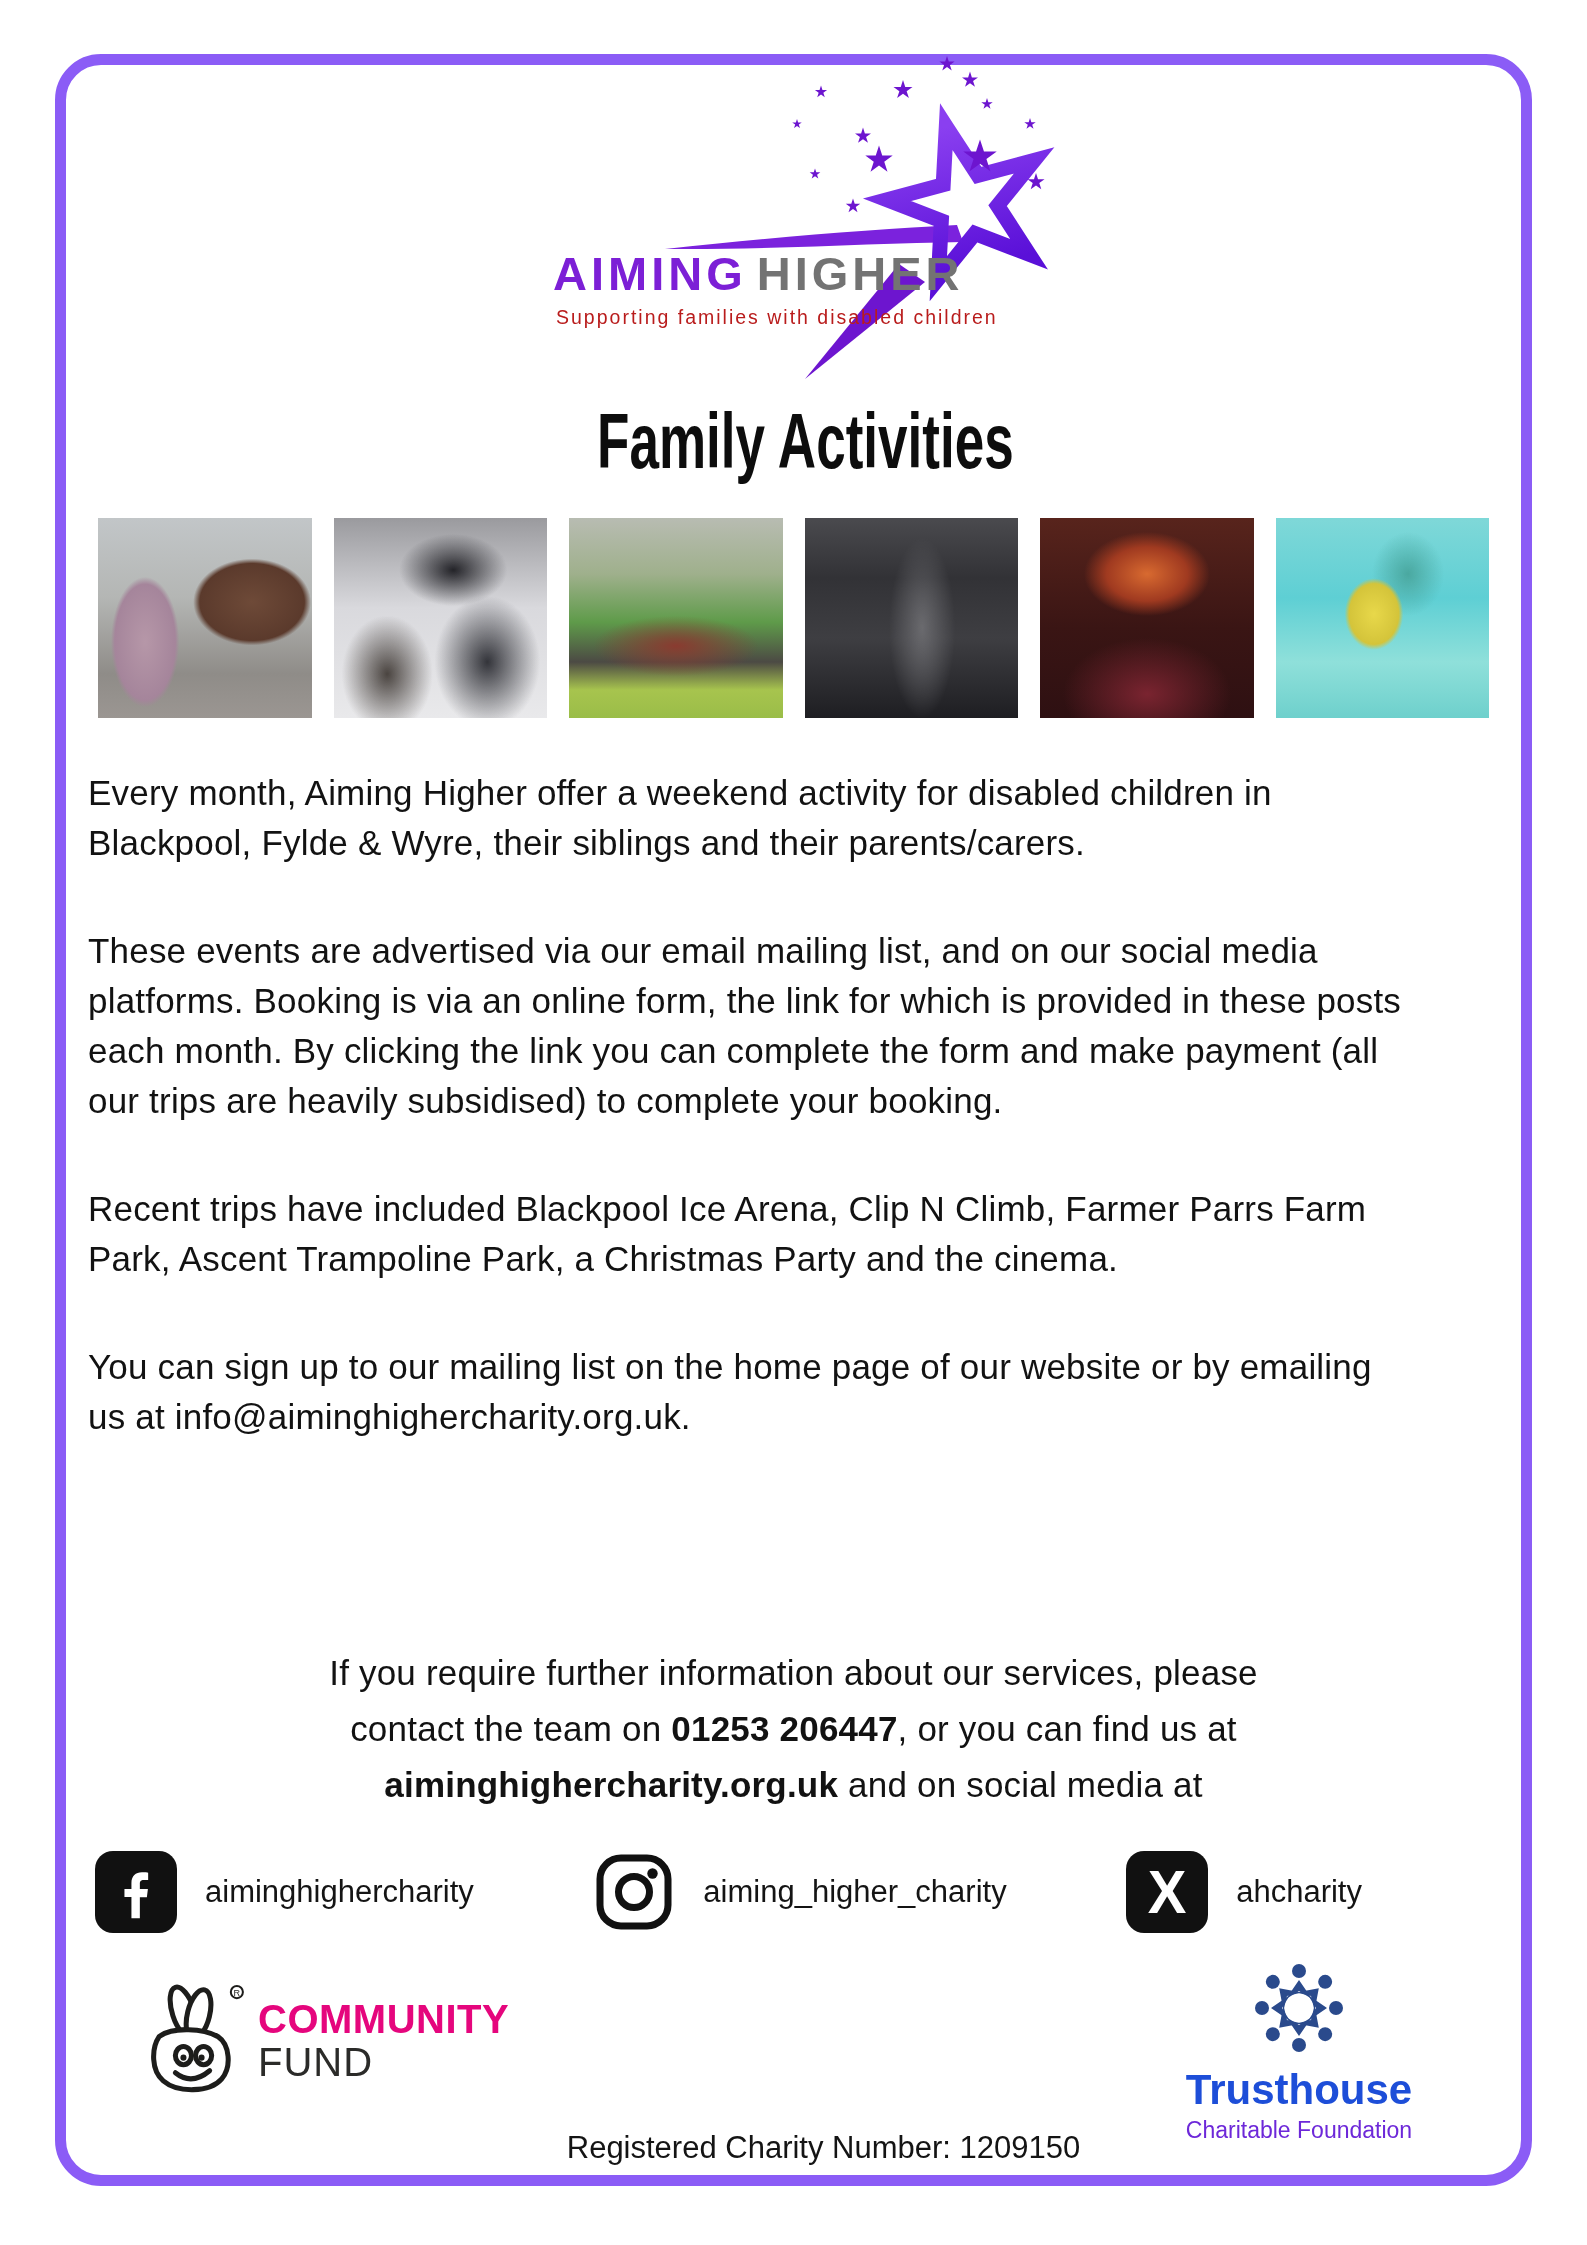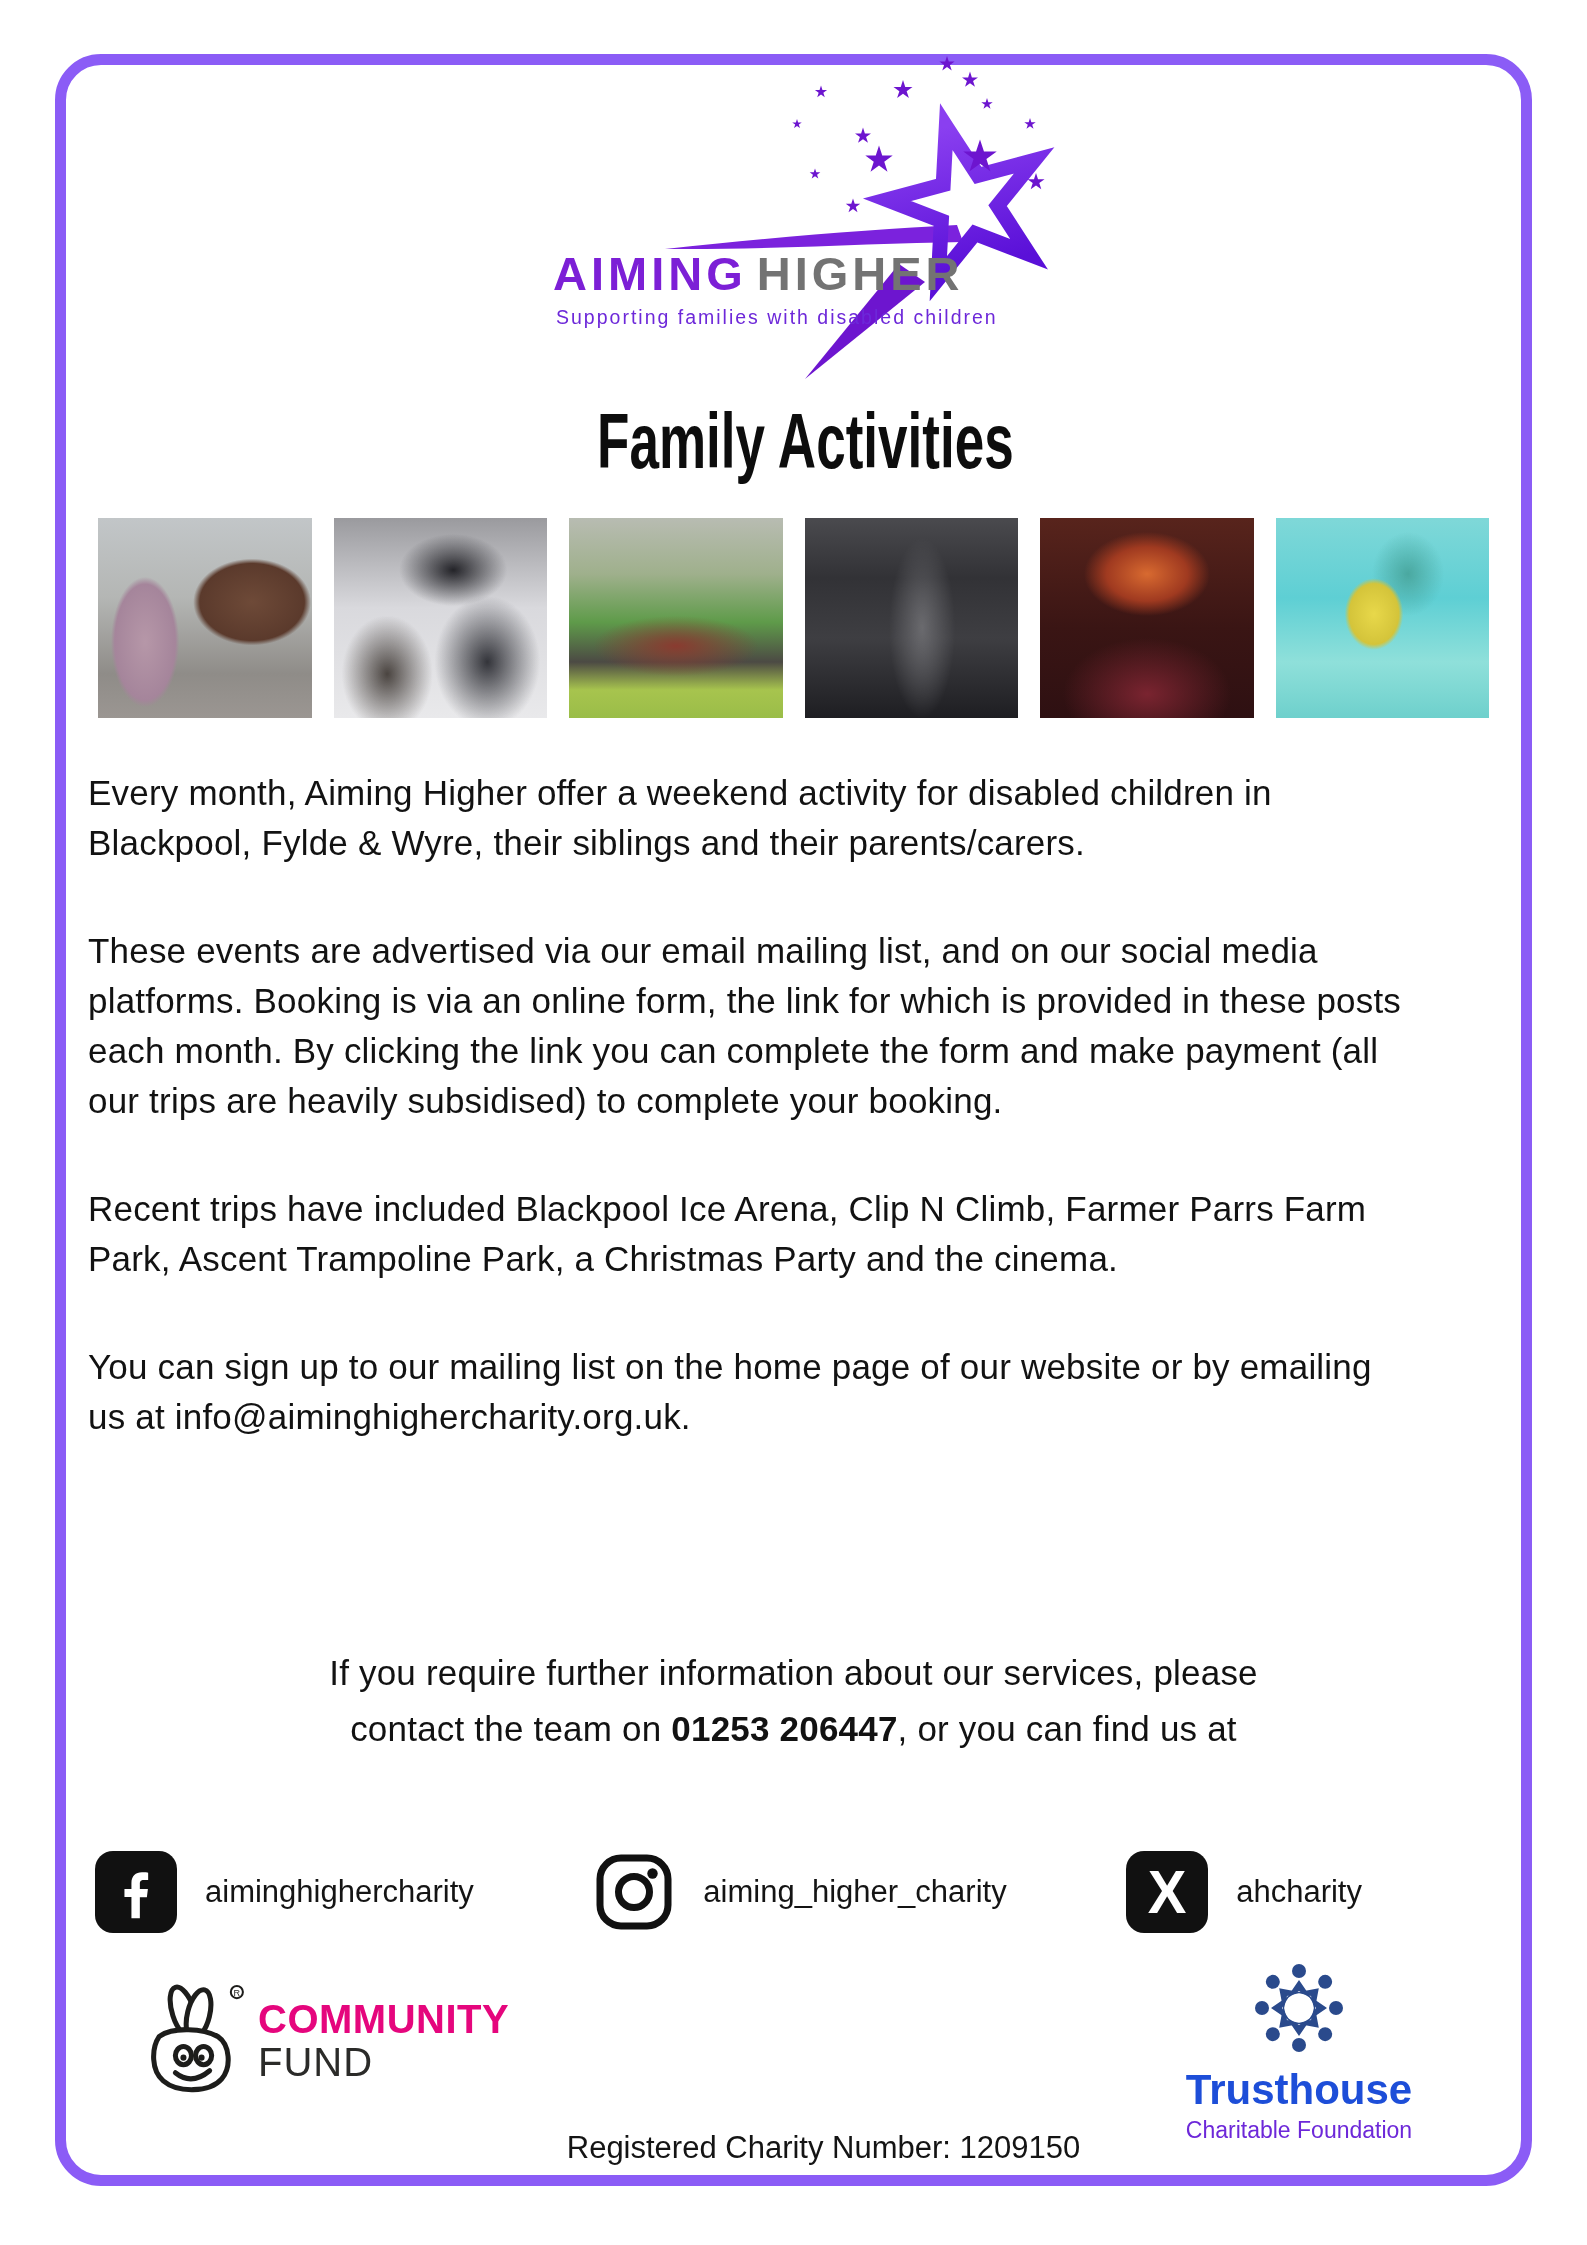--- a/index.html
+++ b/index.html
@@ -17,21 +17,21 @@
   }
 
   
   .logo { position:absolute; left:515px; top:52px; width:566px; height:348px; }
   .logo-art { position:absolute; left:0; top:0; width:566px; height:348px; }
   .brand { position:absolute; left:38px; top:196px; font-weight:700; font-size:47px;
            letter-spacing:4px; white-space:nowrap; line-height:52px; }
   .brand-aiming { color:#7c1fd6; }
   .brand-higher { color:#737373; margin-left:10px; }
   .tagline { position:absolute; left:41px; top:254px; font-size:19.5px; letter-spacing:2px;
-             color:#6d28d9; white-space:nowrap; }
+             color:#b91c1c; white-space:nowrap; }
 
   
   .title { position:absolute; top:396px; left:12px; width:100%; text-align:center; margin:0; }
   .title span { display:inline-block; font-size:78px; font-weight:700; color:#0d0d0d;
                 transform:scaleX(0.68); transform-origin:center; letter-spacing:0px;
                 white-space:nowrap; }
 
   
   .photos { position:absolute; top:518px; left:98px; right:98px; height:200px;
             display:flex; gap:22px; }
@@ -160,20 +160,23 @@
     <p>You can sign up to our mailing list on the home page of our website or by emailing us at info@aiminghighercharity.org.uk.</p>
   </main>
 
   <div class="contact">
     <div class="contact-line">
       <span>If you require further information about our services, please</span>
     </div>
     <div class="contact-line">
       <span>contact the team on </span><b>01253 206447</b><span>, or you can find us at</span>
     </div>
+    <div class="contact-line">
+      <b>aiminghighercharity.org.uk</b><span> and on social media at</span>
+    </div>
   </div>
 
   <div class="social">
 
     <div class="social-item">
       <div class="icon-box">
         <svg width="66" height="66" viewBox="0 0 24 24">
           <path fill="#ffffff" d="M13.4 21.5v-7.6h2.55l.38-2.95H13.4V9.05c0-.85.24-1.43 1.46-1.43h1.56V4.98c-.27-.04-1.2-.12-2.28-.12-2.25 0-3.8 1.38-3.8 3.9v2.13H7.8v2.95h2.54v7.66z"></path>
         </svg>
       </div>

